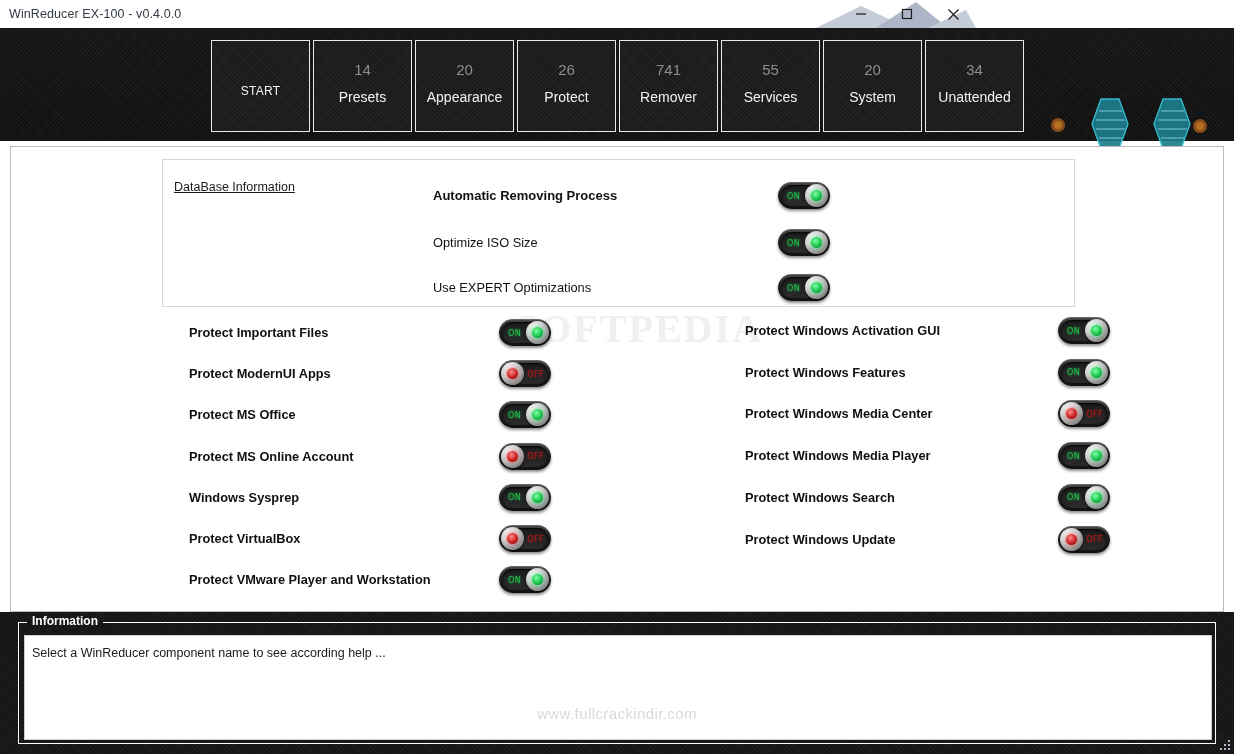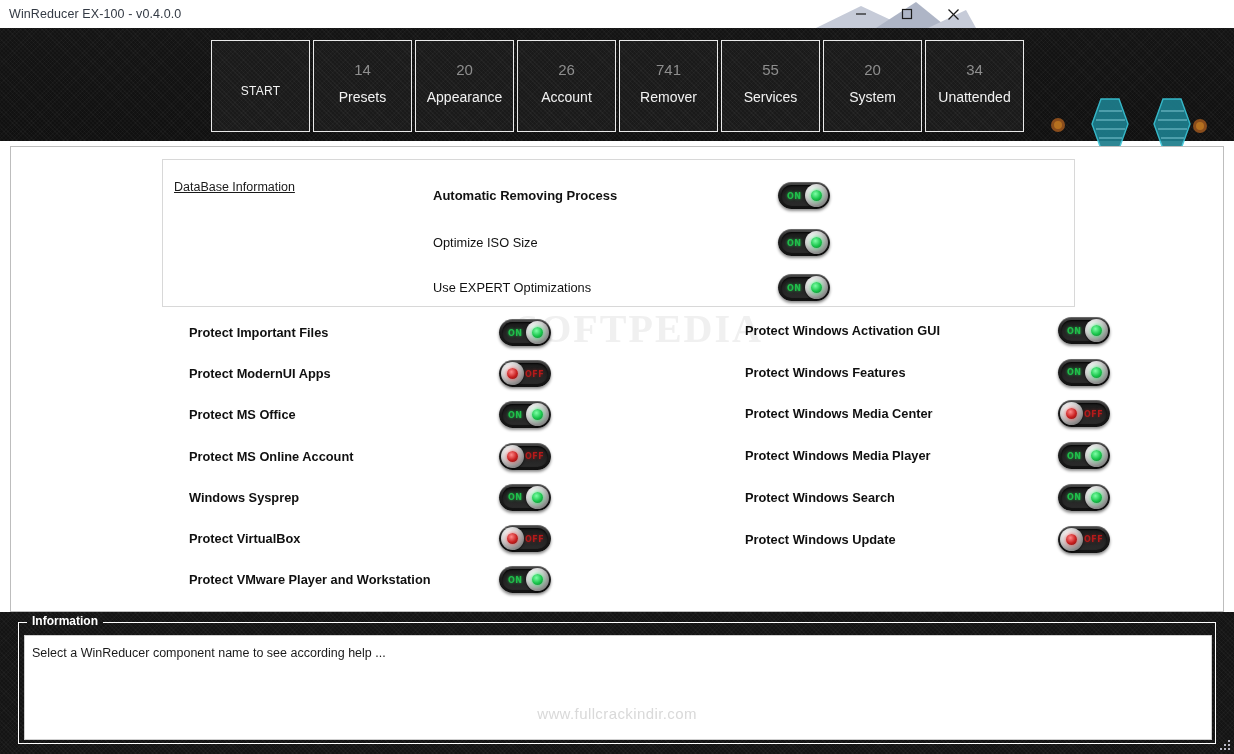--- a/index.html
+++ b/index.html
@@ -159,21 +159,21 @@
     overflow: visible;
   }
   .tgl .slot {
     position: absolute; left: 3px; top: 3px; right: 3px; bottom: 3px;
     border-radius: 11px;
     background: linear-gradient(#1b1b1b, #2b2b2b);
     box-shadow: inset 0 1px 2px rgba(0,0,0,.9);
   }
   .tgl .txt {
     position: absolute; top: 50%; transform: translateY(-50%);
-    font-size: 8px; font-weight: bold; letter-spacing: .4px;
+    font-size: 8px; font-weight: normal; letter-spacing: .4px;
     font-family: "DejaVu Sans", sans-serif;
   }
   .tgl.on  .txt { left: 9px;  color: #1fbf4a; text-shadow: 0 0 3px rgba(40,220,90,.75); }
   .tgl.off .txt { right: 7px; color: #b41a1a; text-shadow: 0 0 3px rgba(210,30,30,.5); }
   .tgl .knob {
     position: absolute; top: 2px; width: 23px; height: 23px; border-radius: 50%;
     background: radial-gradient(circle at 35% 30%, #fdfdfd 0%, #d2d2d2 38%, #8e8e8e 70%, #5c5c5c 100%);
     box-shadow: 0 1px 2px rgba(0,0,0,.7);
     display: flex; align-items: center; justify-content: center;
   }
@@ -272,21 +272,21 @@
           <div class="count">14</div>
           <div class="label">Presets</div>
           <div class="tab-caret"></div>
         </div>
         <div class="tab">
           <div class="count">20</div>
           <div class="label">Appearance</div>
         </div>
         <div class="tab">
           <div class="count">26</div>
-          <div class="label">Account</div>
+          <div class="label">Protect</div>
         </div>
         <div class="tab">
           <div class="count">741</div>
           <div class="label">Remover</div>
         </div>
         <div class="tab">
           <div class="count">55</div>
           <div class="label">Services</div>
         </div>
         <div class="tab">

